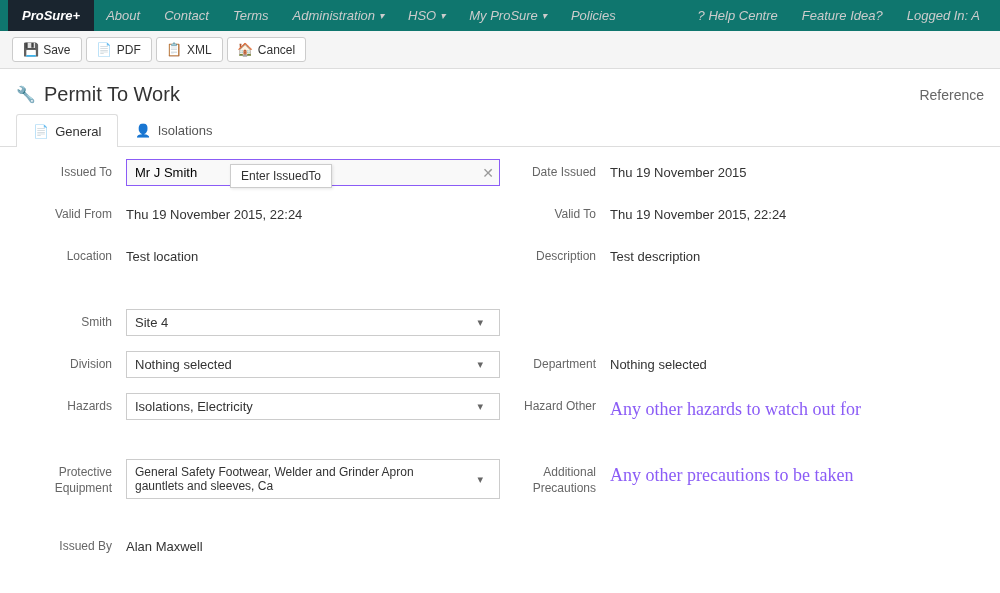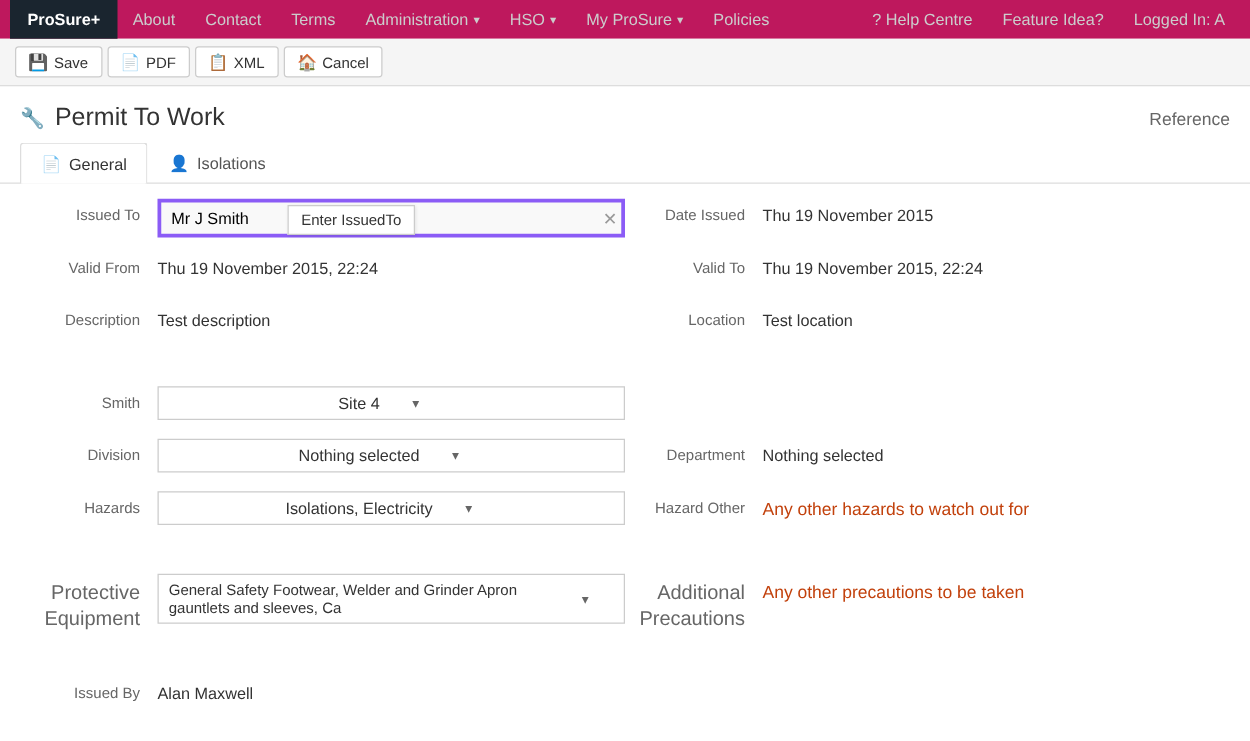--- a/index.html
+++ b/index.html
@@ -1,24 +1,25 @@
 <!DOCTYPE html>
 <html><head>
   <meta charset="utf-8">
   <style>
     * { box-sizing: border-box; margin: 0; padding: 0; }
     body { font-family: Arial, sans-serif; font-size: 13px; color: #333; background: #fff; }
 
     
     .top-nav {
-      background: #be185d;
+      background: #0f766e;
       display: flex;
       align-items: center;
       height: 31px;
       padding: 0 8px;
+      font-style: italic;
     }
     .top-nav-item {
       color: #ccc;
       padding: 0 12px;
       height: 100%;
       display: flex;
       align-items: center;
       cursor: pointer;
       font-size: 13px;
       position: relative;
@@ -187,21 +188,21 @@
       padding-top: 6px;
       font-size: 13px;
       color: #333;
     }
     .form-input-wrap {
       flex: 1;
       position: relative;
     }
     .form-input {
       width: 100%;
-      border: 3px solid #8b5cf6;
+      border: 1px solid #8b5cf6;
       padding: 5px 28px 5px 8px;
       font-size: 13px;
       outline: none;
       background: #f9f9f9;
     }
     .clear-btn {
       position: absolute;
       right: 6px;
       top: 50%;
       transform: translateY(-50%);
@@ -211,48 +212,49 @@
       background: none;
       border: none;
     }
     .form-select-wrap {
       flex: 1;
       position: relative;
     }
     .form-select-display {
       width: 100%;
       border: 1px solid #ccc;
-      padding: 5px 28px 5px 8px;
+      padding: 5px 16px 5px 8px;
       font-size: 13px;
       background: #fff;
       cursor: pointer;
       display: flex;
       align-items: center;
-      justify-content: center;
+      justify-content: space-between;
       gap: 26px;
     }
     .form-select-caret {
       color: #666;
       font-size: 11px;
     }
     .textarea-placeholder {
-      color: #c2410c;
-      font-size: 14px;
+      color: #8b5cf6;
+      font-size: 18px;
       padding-top: 6px;
+      font-family: Liberation Serif, serif;
     }
     .section-spacer {
       height: 24px;
     }
     .double-label {
       line-height: 1.3;
       text-align: right;
       padding-right: 14px;
       padding-top: 6px;
       color: #666;
-      font-size: 16px;
+      font-size: 12px;
       width: 110px;
       flex-shrink: 0;
     }
   </style>
 </head>
 <body>
 
 <nav class="top-nav">
   <div class="top-nav-item brand">ProSure+</div>
   <div class="top-nav-item">About</div>
@@ -342,26 +344,26 @@
       <div class="form-value">Thu 19 November 2015, 22:24</div>
     </div>
     <div class="form-col">
       <div class="form-label">Valid To</div>
       <div class="form-value">Thu 19 November 2015, 22:24</div>
     </div>
   </div>
 
   <div class="form-row">
     <div class="form-col">
+      <div class="form-label">Location</div>
+      <div class="form-value">Test location</div>
+    </div>
+    <div class="form-col">
       <div class="form-label">Description</div>
       <div class="form-value">Test description</div>
-    </div>
-    <div class="form-col">
-      <div class="form-label">Location</div>
-      <div class="form-value">Test location</div>
     </div>
   </div>
 
   <div class="section-spacer"></div>
 
   <div class="form-row">
     <div class="form-col">
       <div class="form-label">Smith</div>
       <div class="form-select-wrap">
         <div class="form-select-display">

